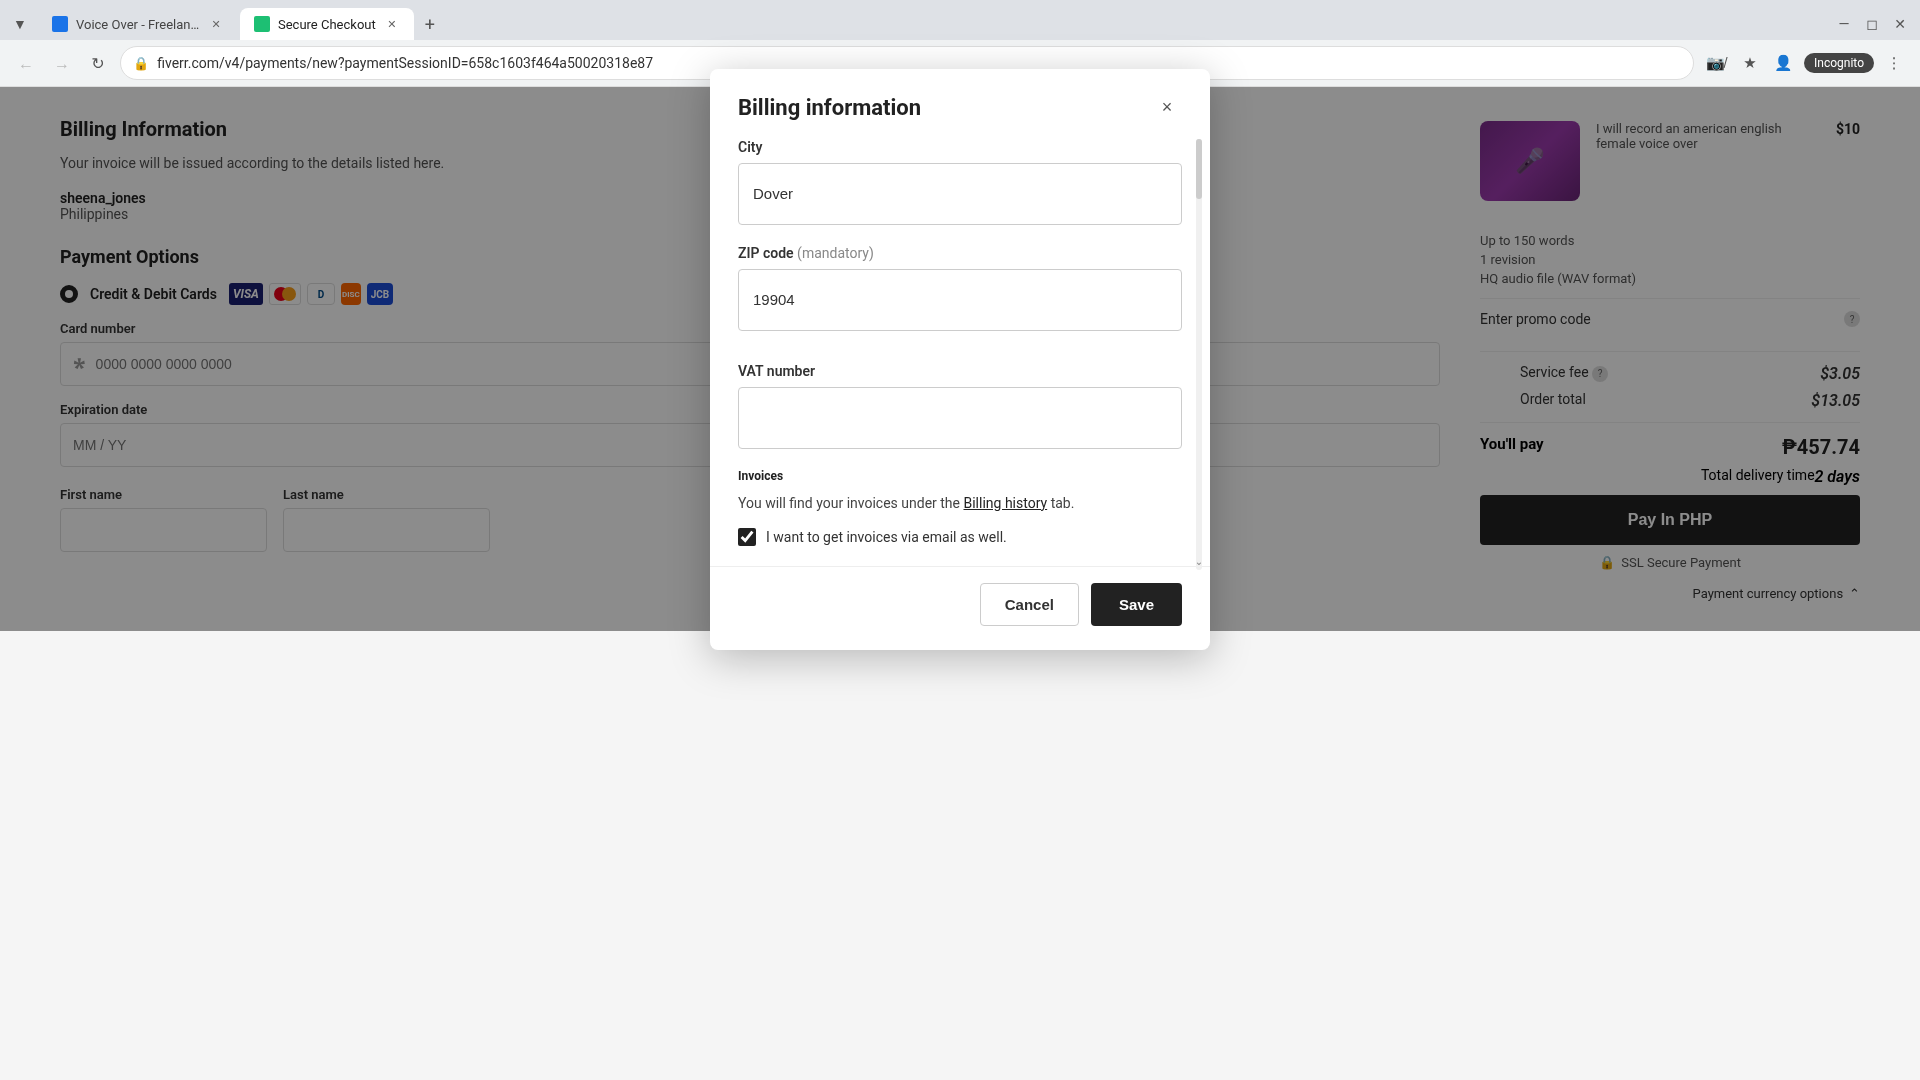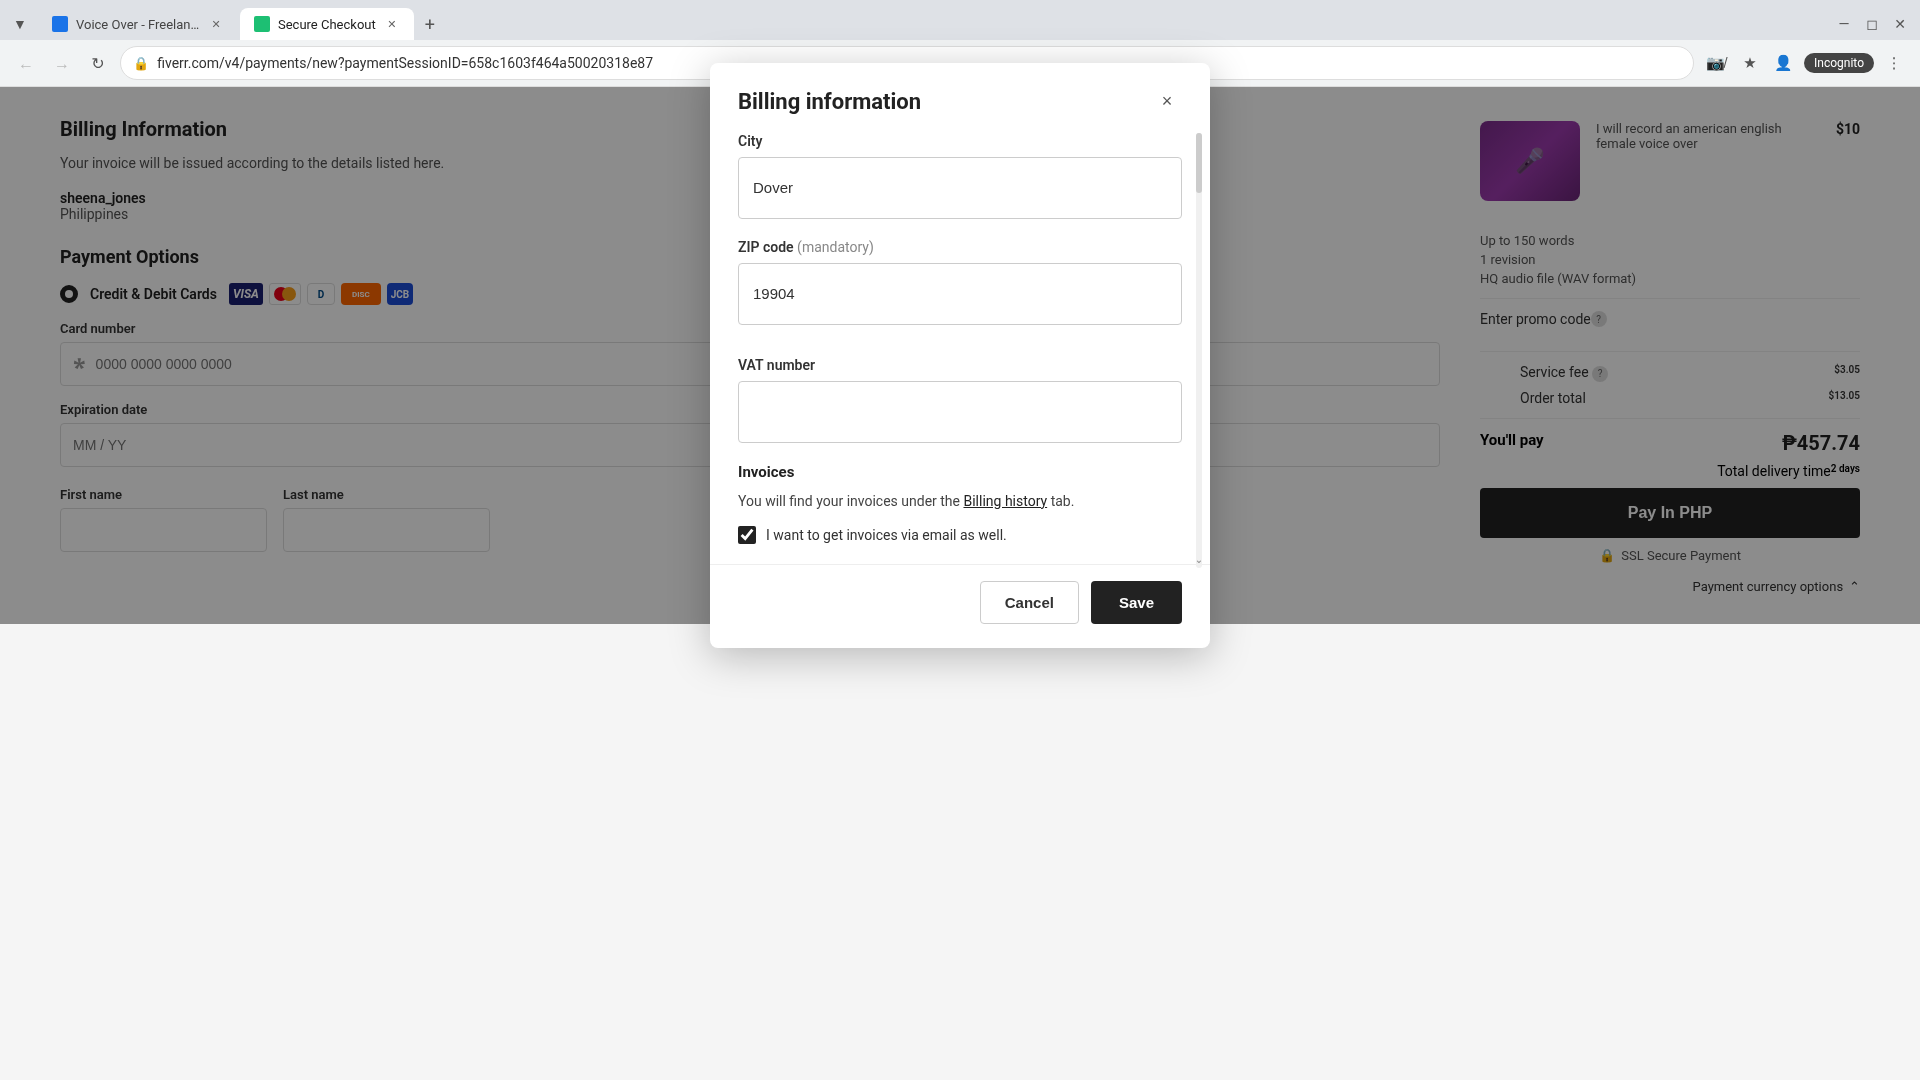--- a/index.html
+++ b/index.html
@@ -248,21 +248,21 @@
       font-weight: 700;
       display: flex;
       align-items: center;
       justify-content: center;
     }
     .visa { background: #1a1f71; color: #fff; width: 34px; font-style: italic; font-size: 12px; }
     .mc { background: #fff; border: 1px solid #ddd; display: flex; gap: 0; }
     .mc-left { width: 14px; height: 14px; border-radius: 50%; background: #eb001b; }
     .mc-right { width: 14px; height: 14px; border-radius: 50%; background: #f79e1b; margin-left: -6px; }
     .diners { background: #004b87; color: #fff; width: 28px; border-radius: 50%; height: 22px; font-size: 8px; }
-    .discover { background: #ff6600; color: #fff; width: 40px; font-size: 8px; }
+    .discover { background: #ff6600; color: #fff; width: 20px; font-size: 8px; }
     .jcb { background: #0033a0; color: #fff; width: 26px; font-size: 10px; }
 
     .card-form { margin-top: 16px; }
     .form-label {
       font-size: 13px;
       font-weight: 600;
       color: #333;
       margin-bottom: 6px;
       display: block;
     }
@@ -321,25 +321,25 @@
       font-size: 14px;
     }
     .order-row {
       display: flex;
       justify-content: space-between;
       margin-bottom: 8px;
       color: #333;
       margin-left: 40px;
     }
     .order-label { font-size: 14px; }
-    .order-value { font-size: 10px; font-weight: 600; }
+    .order-value { font-size: 16px; font-weight: 600; font-style: italic; }
 
     .promo-row {
       display: flex;
-      justify-content: flex-start;
+      justify-content: space-between;
       margin-bottom: 24px;
       align-items: center;
     }
     .promo-label { font-size: 14px; color: #333; }
 
     .divider {
       border: none;
       border-top: 1px solid #eee;
       margin: 12px 0;
     }
@@ -475,21 +475,21 @@
       border: 1.5px solid #ccc;
       border-radius: 4px;
       padding: 0 14px;
       font-size: 15px;
       color: #333;
       outline: none;
     }
 
     .invoices-section { margin-top: 8px; }
     .invoices-title {
-      font-size: 15px;
+      font-size: 12px;
       font-weight: 700;
       color: #222;
       margin-bottom: 10px;
     }
     .invoices-desc {
       font-size: 14px;
       color: #444;
       line-height: 1.5;
       margin-bottom: 14px;
     }

